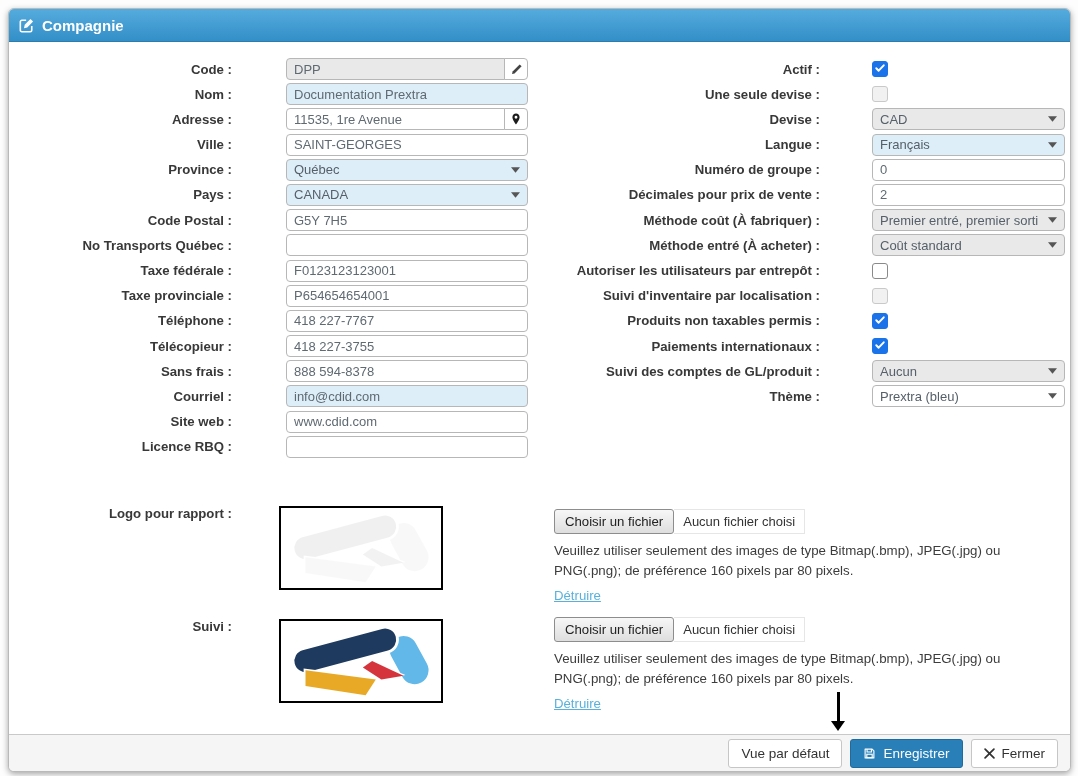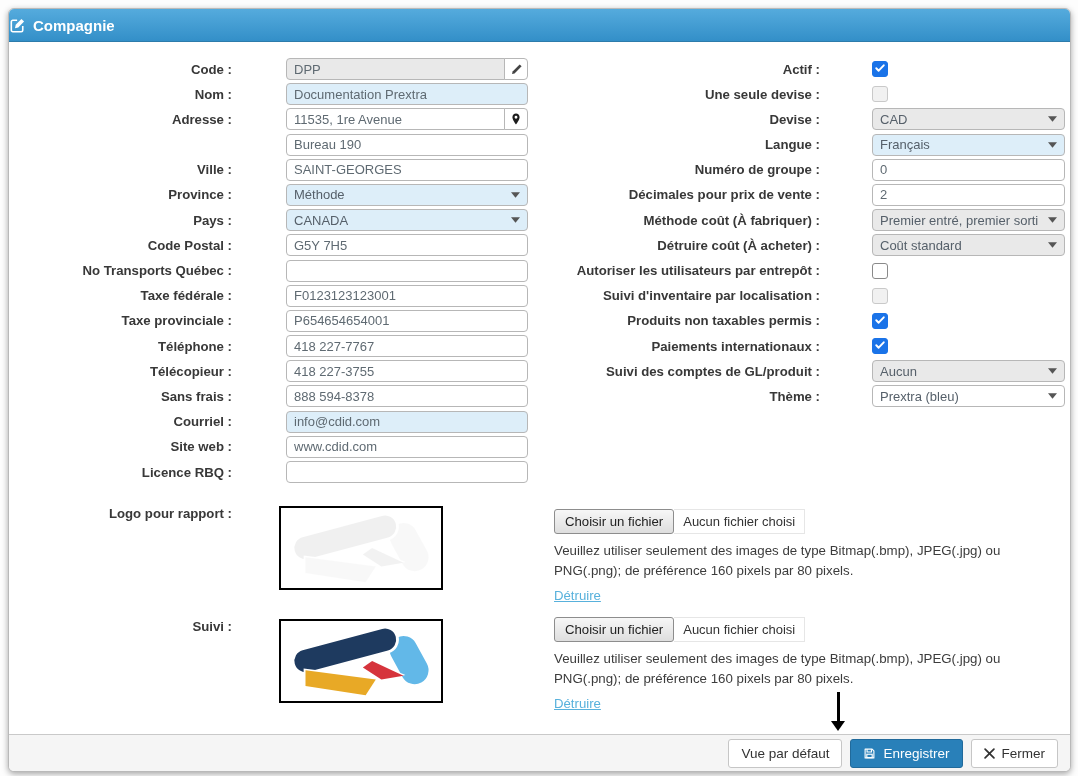--- a/index.html
+++ b/index.html
@@ -12,21 +12,21 @@
   .dialog{
     position:absolute;left:8px;top:8px;width:1061px;height:762px;
     background:#fff;border:1px solid #b9b9b9;border-radius:6px;
     box-shadow:0 2px 6px rgba(0,0,0,.35);
   }
   .dlg-header{
     position:absolute;left:0;top:0;right:0;height:33px;
     background:linear-gradient(#55abdd,#338fc8);
     border-bottom:1px solid #2d7cab;
     border-radius:5px 5px 0 0;
-    display:flex;align-items:center;padding-left:1px;box-sizing:border-box;
+    display:flex;align-items:center;padding-left:10px;box-sizing:border-box;
     color:#fff;font-size:15px;font-weight:bold;gap:8px;
   }
   .dlg-body{position:absolute;left:0;top:34px;right:0;bottom:37px;background:#fff;overflow:hidden;}
   .dlg-footer{
     position:absolute;left:0;bottom:0;right:0;height:37px;
     background:#f5f5f5;border-top:1px solid #c9c9c9;border-radius:0 0 5px 5px;
     display:flex;align-items:center;justify-content:flex-end;gap:8px;
     padding-right:12px;box-sizing:border-box;margin-top:45px;
   }
   
@@ -156,44 +156,34 @@
               </div>
               <button class="ibtn">
                 <svg viewBox="0 0 16 16" width="12" height="14">
                   <path d="M8 .8C5.3.8 3.2 2.9 3.2 5.6c0 3.6 4.8 9.6 4.8 9.6s4.8-6 4.8-9.6C12.8 2.9 10.7.8 8 .8zm0 6.7a1.9 1.9 0 1 1 0-3.8 1.9 1.9 0 0 1 0 3.8z" fill="#1c1c1c"></path>
                 </svg>
               </button>
             </div>
           </div>
         </div>
         <div class="frow">
-          <label class="flabel"></label>
-          <div class="fctrl">
-            <div class="igroup">
-              <div class="tinput v-white">
-                <span class="tval">Bureau 190</span>
-              </div>
-            </div>
-          </div>
-        </div>
-        <div class="frow">
           <label class="flabel">Ville :</label>
           <div class="fctrl">
             <div class="igroup">
               <div class="tinput v-white">
                 <span class="tval">SAINT-GEORGES</span>
               </div>
             </div>
           </div>
         </div>
         <div class="frow">
           <label class="flabel">Province :</label>
           <div class="fctrl">
             <div class="dselect v-highlight">
-              <span class="sval">Méthode</span>
+              <span class="sval">Québec</span>
               <span class="caret">
                 <svg viewBox="0 0 10 6" width="9" height="6">
                   <path d="M0 0h10L5 6z" fill="#555"></path>
                 </svg>
               </span>
             </div>
           </div>
         </div>
         <div class="frow">
           <label class="flabel">Pays :</label>
@@ -379,21 +369,21 @@
               <span class="sval">Premier entré, premier sorti</span>
               <span class="caret">
                 <svg viewBox="0 0 10 6" width="9" height="6">
                   <path d="M0 0h10L5 6z" fill="#555"></path>
                 </svg>
               </span>
             </div>
           </div>
         </div>
         <div class="frow">
-          <label class="flabel">Détruire coût (À acheter) :</label>
+          <label class="flabel">Méthode entré (À acheter) :</label>
           <div class="fctrl">
             <div class="dselect v-disabled">
               <span class="sval">Coût standard</span>
               <span class="caret">
                 <svg viewBox="0 0 10 6" width="9" height="6">
                   <path d="M0 0h10L5 6z" fill="#555"></path>
                 </svg>
               </span>
             </div>
           </div>

